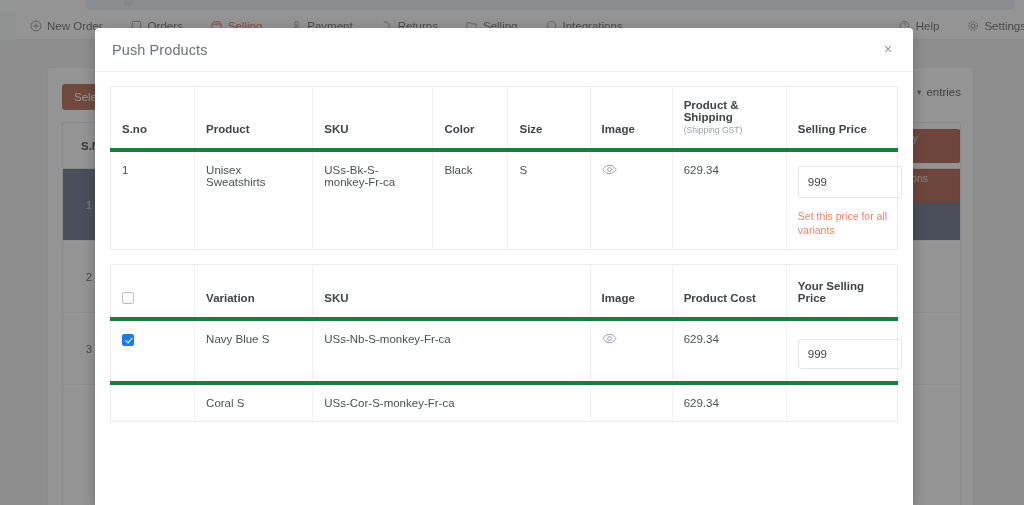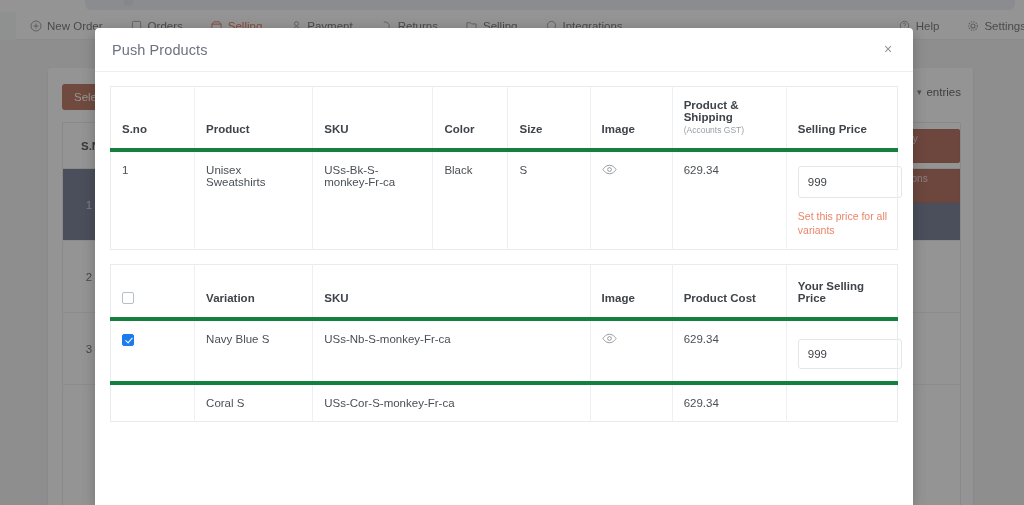--- a/index.html
+++ b/index.html
@@ -385,21 +385,21 @@
         <thead>
           <tr>
             <th>S.no</th>
             <th>Product</th>
             <th>SKU</th>
             <th>Color</th>
             <th>Size</th>
             <th>Image</th>
             <th>
               <span>Product &amp; Shipping</span>
-              <span class="sub-head">(Accounts GST)</span>
+              <span class="sub-head">(Shipping GST)</span>
             </th>
             <th>Selling Price</th>
           </tr>
         </thead>
         <tbody>
           <tr>
             <td>1</td>
             <td>Unisex Sweatshirts</td>
             <td>USs-Bk-S-monkey-Fr-ca</td>
             <td>Black</td>

